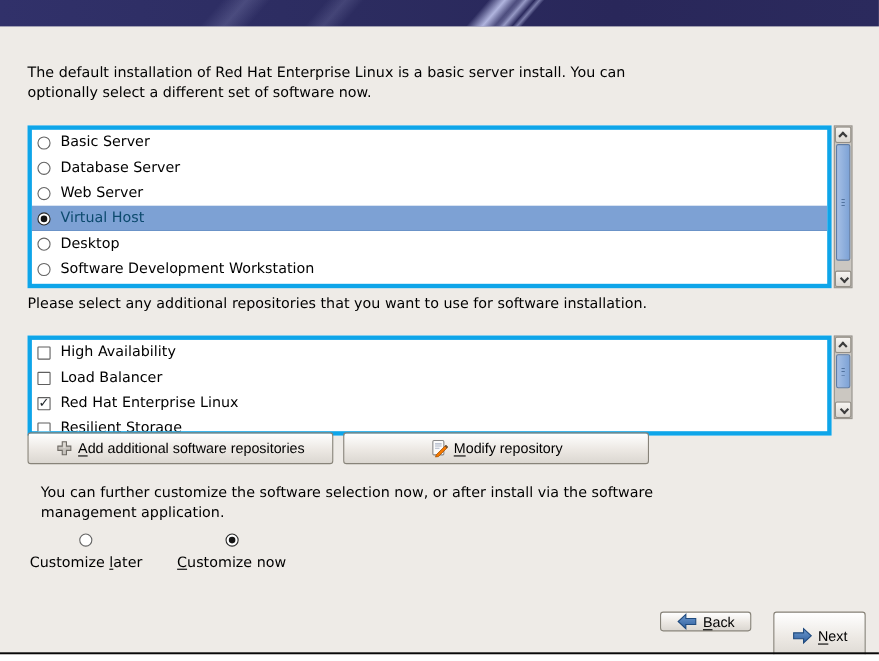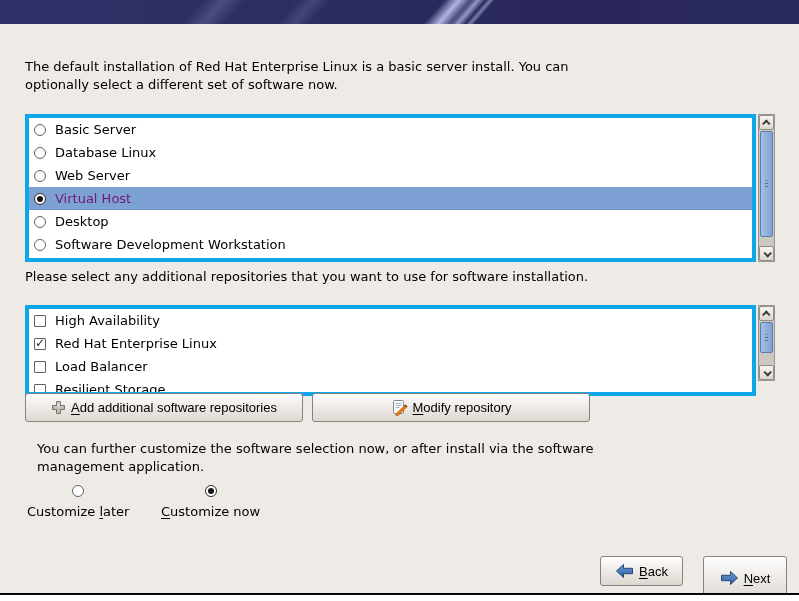--- a/index.html
+++ b/index.html
@@ -27,21 +27,21 @@
   .s5 { left:285px; width:34px; opacity:.18; }
 
   .para { position:absolute; line-height:18px; }
 
   
   .listbox {
     position:absolute; background:#fff; border:4px solid #0ea5e9; overflow:hidden;
   }
   .lrow { height:23px; display:flex; align-items:center; padding-left:5px; gap:9px; }
   .lrow.selected {
-    background:#7da1d4; box-shadow:inset 0 -1px 0 #6b93c8; color:#701a75;
+    background:#7da1d4; box-shadow:inset 0 -1px 0 #6b93c8; color:#0c4a6e;
   }
 
   .radio {
     width:12px; height:12px; border-radius:50%; border:1px solid #646464;
     background:#fff; position:relative; flex:none;
   }
   .radio.on { border-color:#2a2a2a; }
   .radio.on::after {
     content:""; position:absolute; left:2px; top:2px; right:2px; bottom:2px;
     border-radius:50%; background:#141414;
@@ -112,21 +112,21 @@
     <div>optionally select a different set of software now.</div>
   </div>
 
   <div class="listbox" style="left:25px; top:114px; width:731px; height:148px;">
     <div class="lrow">
       <span class="radio"></span>
       <span>Basic Server</span>
     </div>
     <div class="lrow">
       <span class="radio"></span>
-      <span>Database Linux</span>
+      <span>Database Server</span>
     </div>
     <div class="lrow">
       <span class="radio"></span>
       <span>Web Server</span>
     </div>
     <div class="lrow selected">
       <span class="radio on"></span>
       <span>Virtual Host</span>
     </div>
     <div class="lrow">
@@ -154,26 +154,26 @@
   </div>
 
   <div class="para" style="left:25px; top:268px;">Please select any additional repositories that you want to use for software installation.</div>
 
   <div class="listbox" style="left:25px; top:305px; width:731px; height:91px;">
     <div class="lrow">
       <span class="checkbox"></span>
       <span>High Availability</span>
     </div>
     <div class="lrow">
+      <span class="checkbox"></span>
+      <span>Load Balancer</span>
+    </div>
+    <div class="lrow">
       <span class="checkbox on"></span>
       <span>Red Hat Enterprise Linux</span>
-    </div>
-    <div class="lrow">
-      <span class="checkbox"></span>
-      <span>Load Balancer</span>
     </div>
     <div class="lrow">
       <span class="checkbox"></span>
       <span>Resilient Storage</span>
     </div>
   </div>
 
   <div class="scrollbar" style="left:758px; top:305px; height:76px;">
     <div class="stepper">
       <span class="chev up"></span>
@@ -215,21 +215,21 @@
 
   <div class="opt" style="left:27px; top:485px;">
     <span class="radio"></span>
     <span><span>Customize </span><span class="mn">l</span><span>ater</span></span>
   </div>
   <div class="opt" style="left:161px; top:485px;">
     <span class="radio on"></span>
     <span><span></span><span class="mn">C</span><span>ustomize now</span></span>
   </div>
 
-  <button class="pushbtn" style="left:600px; top:556px; width:83px; height:30px;">
+  <button class="pushbtn" style="left:600px; top:556px; width:83px; height:18px;">
     <span class="icon">
       <svg width="19" height="16" viewBox="0 0 19 16">
         <defs>
           <linearGradient id="gb" x1="0" y1="0" x2="0" y2="1">
             <stop offset="0" stop-color="#6d9ad0"></stop>
               <stop offset="1" stop-color="#2f5f9e"></stop>
           </linearGradient>
         </defs>
         <path d="M8.5 1.5 1.5 8l7 6.5v-3.8h9V5.3h-9z" fill="url(#gb)" stroke="#1f4a7e"></path>
       </svg>

